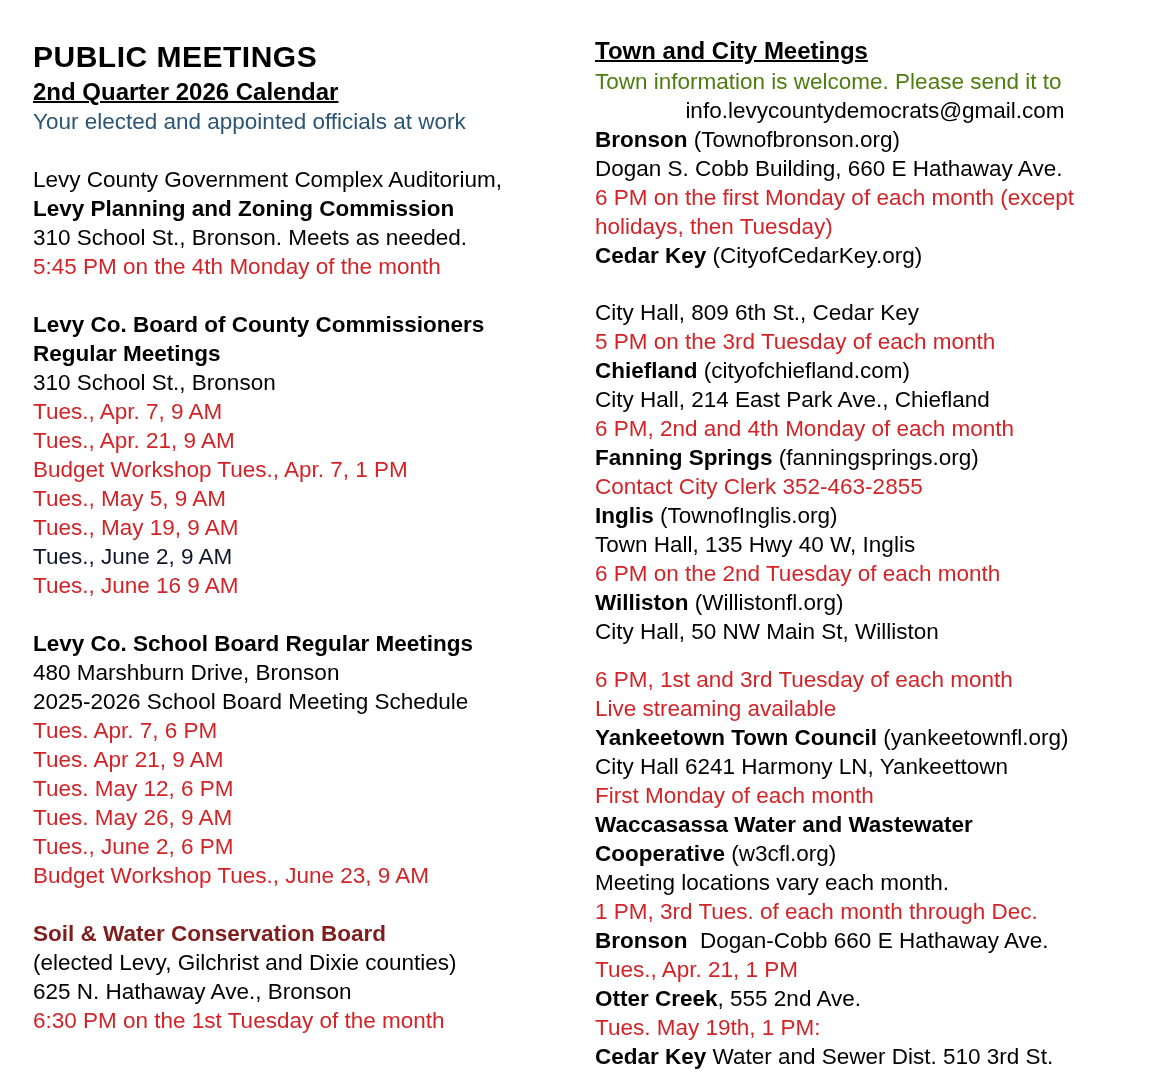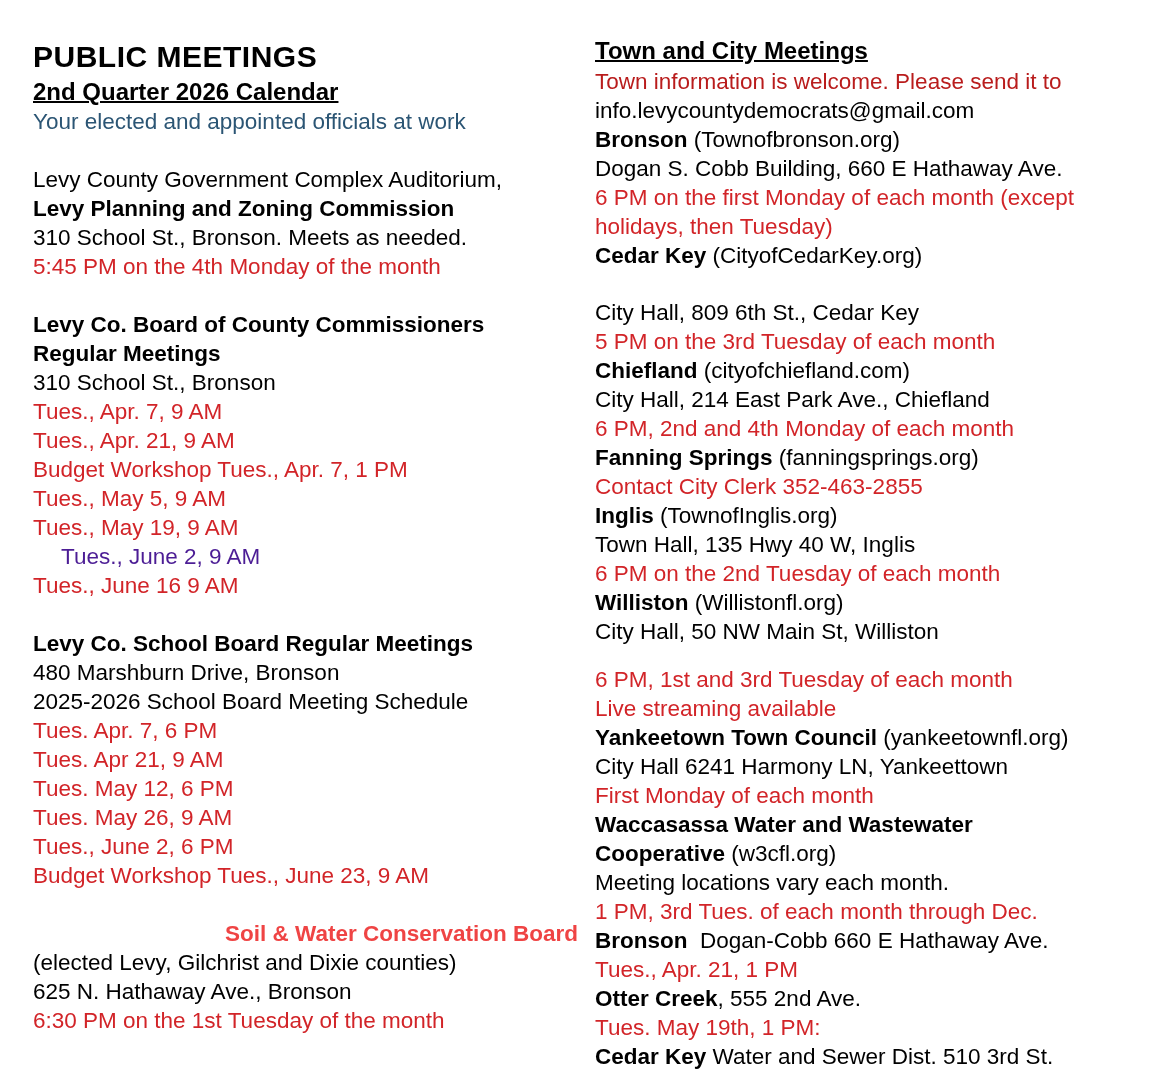--- a/index.html
+++ b/index.html
@@ -67,48 +67,48 @@
         </div>
         <div class="section">
           <div class="line" style="color: rgb(0, 0, 0);"><span class="b">Levy Co. Board of County Commissioners</span></div>
           <div class="line" style="color: rgb(0, 0, 0);"><span class="b">Regular Meetings</span></div>
           <div class="line" style="color: rgb(0, 0, 0);"><span>310 School St., Bronson</span></div>
           <div class="line" style="color: rgb(210, 36, 40);"><span>Tues., Apr. 7, 9 AM</span></div>
           <div class="line" style="color: rgb(210, 36, 40);"><span>Tues., Apr. 21, 9 AM</span></div>
           <div class="line" style="color: rgb(210, 36, 40);"><span>Budget Workshop Tues., Apr. 7, 1 PM</span></div>
           <div class="line" style="color: rgb(210, 36, 40);"><span>Tues., May 5, 9 AM</span></div>
           <div class="line" style="color: rgb(210, 36, 40);"><span>Tues., May 19, 9 AM</span></div>
-          <div class="line" style="color: #4c1d95; margin-left: 28px;"><span>Tues., June 2, 9 AM</span></div>
+          <div class="line" style="color: #0f172a;"><span>Tues., June 2, 9 AM</span></div>
           <div class="line" style="color: rgb(210, 36, 40);"><span>Tues., June 16 9 AM</span></div>
         </div>
         <div class="section">
           <div class="line" style="color: rgb(0, 0, 0);"><span class="b">Levy Co. School Board Regular Meetings</span></div>
           <div class="line" style="color: rgb(0, 0, 0);"><span>480 Marshburn Drive, Bronson</span></div>
           <div class="line" style="color: rgb(0, 0, 0);"><span>2025-2026 School Board Meeting Schedule</span></div>
           <div class="line" style="color: rgb(210, 36, 40);"><span>Tues. Apr. 7, 6 PM</span></div>
           <div class="line" style="color: rgb(210, 36, 40);"><span>Tues. Apr 21, 9 AM</span></div>
           <div class="line" style="color: rgb(210, 36, 40);"><span>Tues. May 12, 6 PM</span></div>
           <div class="line" style="color: rgb(210, 36, 40);"><span>Tues. May 26, 9 AM</span></div>
           <div class="line" style="color: rgb(210, 36, 40);"><span>Tues., June 2, 6 PM</span></div>
           <div class="line" style="color: rgb(210, 36, 40);"><span>Budget Workshop Tues., June 23, 9 AM</span></div>
         </div>
         <div class="section">
-          <div class="line" style="color: #ef4444; text-align: right;"><span class="b">Soil &amp; Water Conservation Board</span></div>
+          <div class="line" style="color: #7f1d1d;"><span class="b">Soil &amp; Water Conservation Board</span></div>
           <div class="line" style="color: rgb(0, 0, 0);"><span>(elected Levy, Gilchrist and Dixie counties)</span></div>
           <div class="line" style="color: rgb(0, 0, 0);"><span>625 N. Hathaway Ave., Bronson</span></div>
           <div class="line" style="color: rgb(210, 36, 40);"><span>6:30 PM on the 1st Tuesday of the month</span></div>
         </div>
       </div>
   </div>
 
   <div class="col col-right">
     <div class="h2">Town and City Meetings</div>
     <div id="right-lines">
-        <div class="line" style="color: #b91c1c;"><span>Town information is welcome. Please send it to</span></div>
-        <div class="line" style="color: rgb(0, 0, 0);"><span>info.levycountydemocrats@gmail.com</span></div>
+        <div class="line" style="color: #4d7c0f;"><span>Town information is welcome. Please send it to</span></div>
+        <div class="line" style="color: rgb(0, 0, 0); text-align: center;"><span>info.levycountydemocrats@gmail.com</span></div>
         <div class="line" style="color: rgb(0, 0, 0);"><span class="b">Bronson</span><span> (Townofbronson.org)</span></div>
         <div class="line" style="color: rgb(0, 0, 0);"><span>Dogan S. Cobb Building, 660 E Hathaway Ave.</span></div>
         <div class="line" style="color: rgb(210, 36, 40);"><span>6 PM on the first Monday of each month (except</span></div>
         <div class="line" style="color: rgb(210, 36, 40);"><span>holidays, then Tuesday)</span></div>
         <div class="line" style="color: rgb(0, 0, 0);"><span class="b">Cedar Key</span><span> (CityofCedarKey.org)</span></div>
         <div class="line" style="color: rgb(0, 0, 0); margin-top: 28px;"><span>City Hall, 809 6th St., Cedar Key</span></div>
         <div class="line" style="color: rgb(210, 36, 40);"><span>5 PM on the 3rd Tuesday of each month</span></div>
         <div class="line" style="color: rgb(0, 0, 0);"><span class="b">Chiefland</span><span> (cityofchiefland.com)</span></div>
         <div class="line" style="color: rgb(0, 0, 0);"><span>City Hall, 214 East Park Ave., Chiefland</span></div>
         <div class="line" style="color: rgb(210, 36, 40);"><span>6 PM, 2nd and 4th Monday of each month</span></div>

